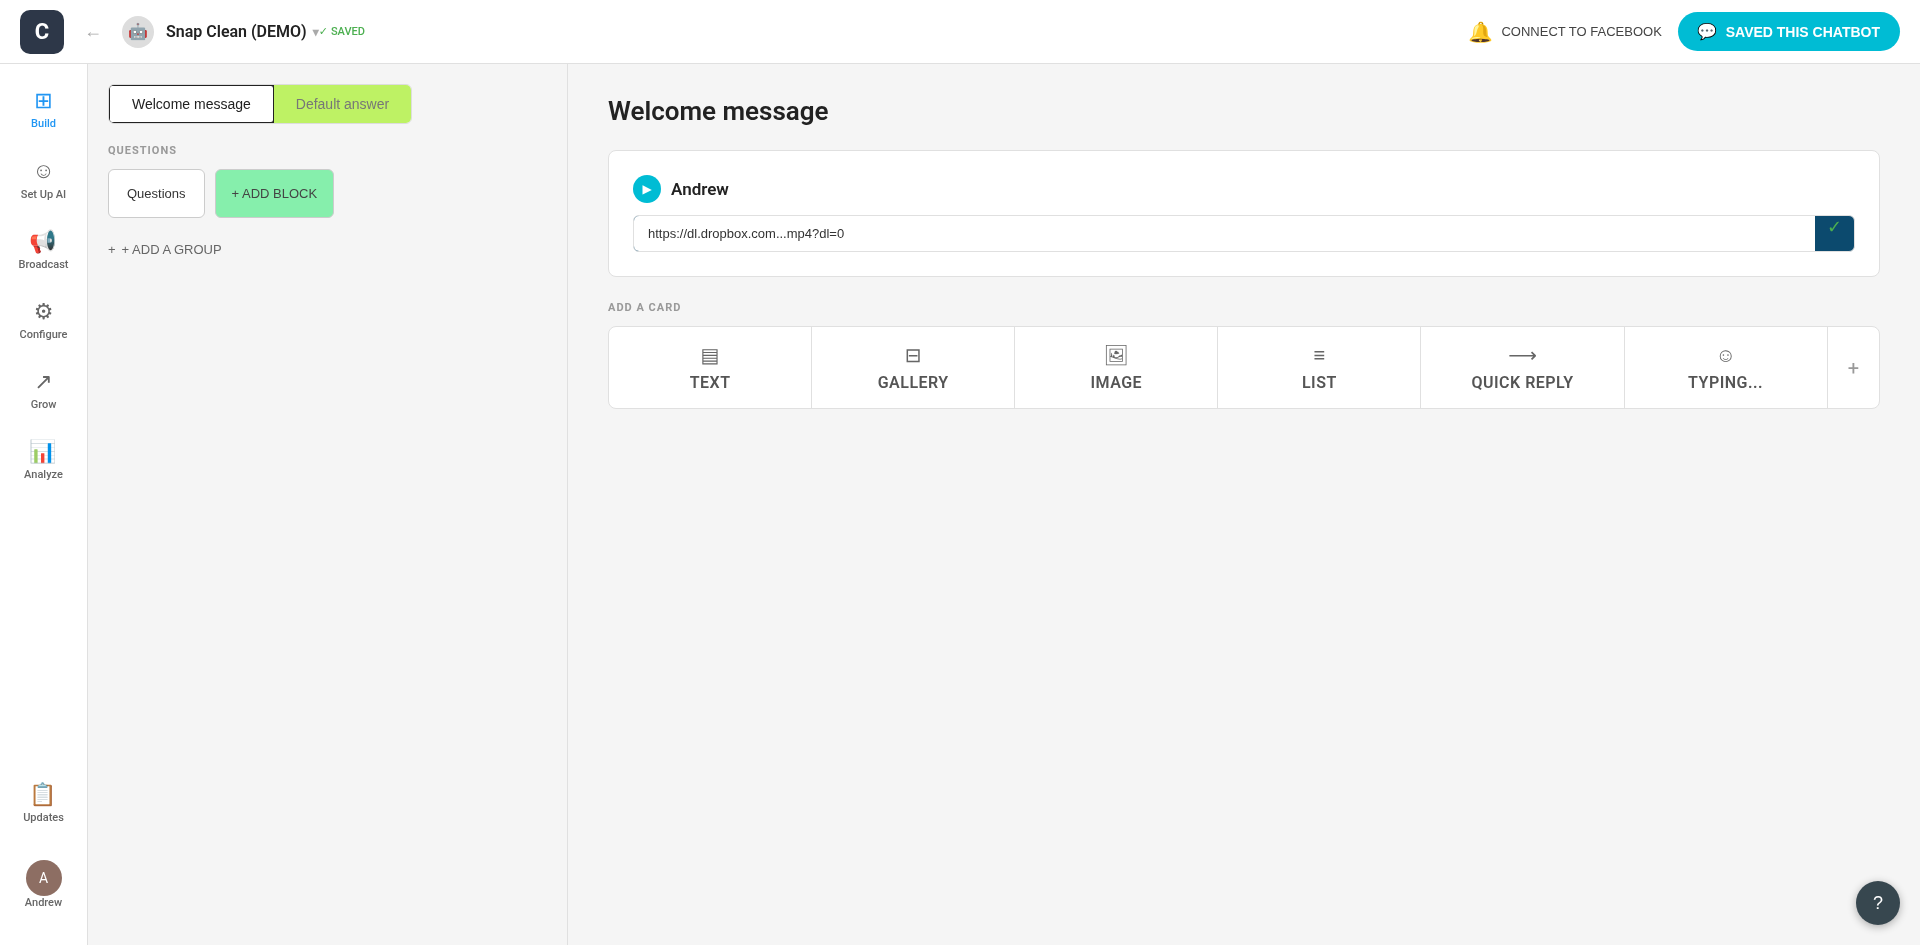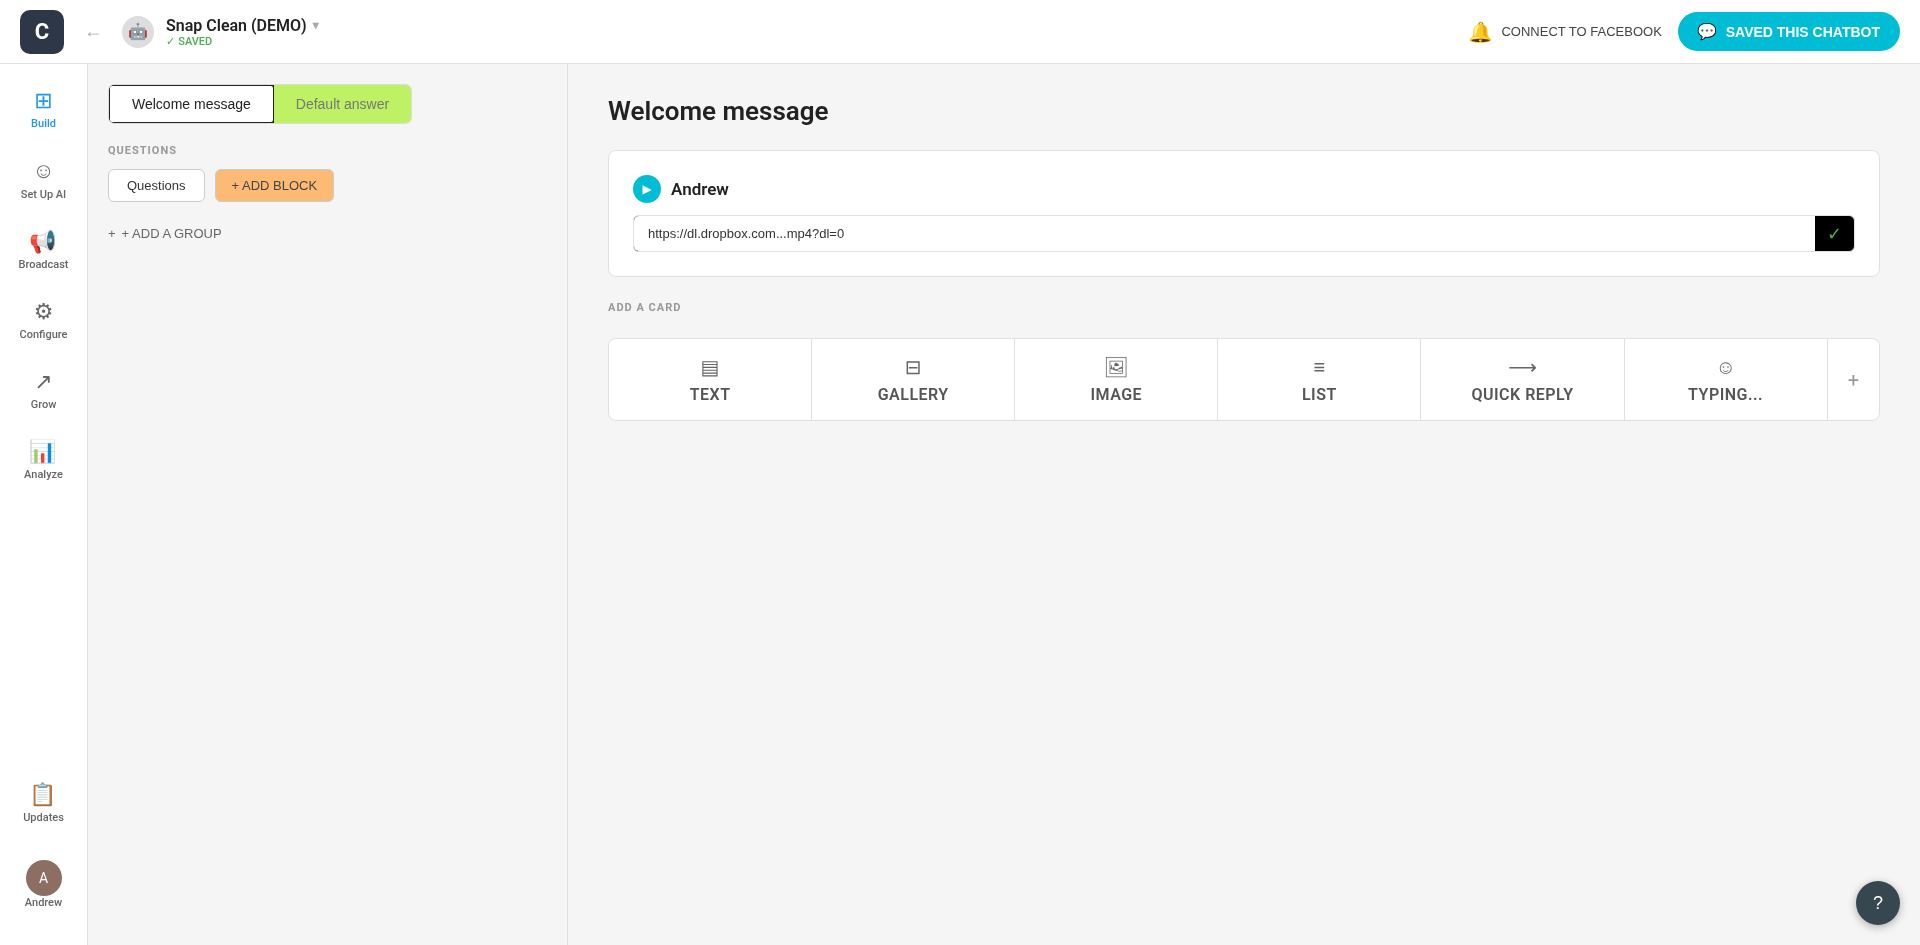--- a/index.html
+++ b/index.html
@@ -23,21 +23,21 @@
       color: white; font-size: 22px; font-weight: bold;
     }
     .nav-btn {
       background: none; border: none; cursor: pointer; color: #aaa;
       font-size: 18px; padding: 4px 8px;
     }
     .bot-avatar {
       width: 32px; height: 32px; border-radius: 50%; background: #ddd;
       display: flex; align-items: center; justify-content: center; font-size: 16px;
     }
-    .bot-info { display: flex; flex-direction: column; }
+    .bot-info { display: flex; flex-direction: row; }
     .bot-name { font-size: 16px; font-weight: 600; color: #222; display: flex; align-items: center; gap: 6px; }
     .bot-name .chevron { color: #aaa; font-size: 12px; }
     .saved-badge { font-size: 11px; color: #4caf50; font-weight: 500; display: flex; align-items: center; gap: 3px; }
 
     .header-right { display: flex; align-items: center; gap: 16px; }
     .connect-fb-btn {
       background: none; border: none; cursor: pointer;
       display: flex; align-items: center; gap: 8px;
       color: #444; font-size: 13px; font-weight: 500;
     }
@@ -89,21 +89,21 @@
     .tab-btn.active { background: #fff; border: 2px solid #333; border-radius: 4px; margin: -1px; }
     .tab-btn:not(.active) { border: none; background: #fff; color: #666; }
 
     .section-label { font-size: 11px; font-weight: 700; color: #999; letter-spacing: 1px; margin-bottom: 12px; text-transform: uppercase; }
     .add-block-bar { display: flex; gap: 10px; margin-bottom: 20px; }
     .questions-btn {
       padding: 8px 18px; background: #fff; border: 1.5px solid #ccc;
       border-radius: 6px; font-size: 13px; font-weight: 500; cursor: pointer; color: #333;
     }
     .add-block-btn {
-      padding: 0 16px; background: #fdba74; border: 1.5px solid #ccc;
+      padding: 16px 16px; background: #86efac; border: 1.5px solid #ccc;
       border-radius: 6px; font-size: 13px; font-weight: 500; cursor: pointer; color: #444;
       display: flex; align-items: center; gap: 4px;
     }
     .add-group-btn {
       background: none; border: none; cursor: pointer;
       color: #666; font-size: 13px; font-weight: 500;
       display: flex; align-items: center; gap: 6px;
       padding: 4px 0;
     }
 
@@ -120,31 +120,31 @@
     }
     .card-header { display: flex; align-items: center; gap: 10px; margin-bottom: 12px; }
     .play-icon {
       width: 28px; height: 28px; background: #00bcd4; border-radius: 50%;
       display: flex; align-items: center; justify-content: center;
       color: white; font-size: 12px;
     }
     .card-title { font-size: 17px; font-weight: 600; color: #222; }
     .card-desc { font-size: 13px; color: #666; line-height: 1.6; margin-bottom: 16px; }
     .url-input-row {
-      display: flex; align-items: center; border: 1.5px solid #e0e0e0;
-      border-radius: 6px; overflow: hidden; background: #000000;
+      display: flex; align-items: flex-start; border: 1.5px solid #e0e0e0;
+      border-radius: 6px; overflow: hidden; background: #0c4a6e;
     }
     .url-input {
       flex: 1; border: none; outline: none; padding: 10px 14px;
       font-size: 13px; color: #333; background: #fff;
     }
     .url-check { color: #4caf50; font-size: 18px; padding: 0 12px; }
 
     
-    .add-card-label { font-size: 11px; font-weight: 700; color: #999; letter-spacing: 1px; text-transform: uppercase; margin-bottom: 24px; }
+    .add-card-label { font-size: 11px; font-weight: 700; color: #999; letter-spacing: 1px; text-transform: uppercase; margin-bottom: 12px; }
     .card-types { display: flex; border: 1px solid #e0e0e0; border-radius: 8px; overflow: hidden; background: #fff; }
     .card-type-item {
       flex: 1; display: flex; flex-direction: column; align-items: center;
       padding: 16px 8px; cursor: pointer; border-right: 1px solid #e0e0e0;
       color: #555; transition: background 0.15s; gap: 6px;
     }
     .card-type-item:last-child { border-right: none; }
     .card-type-icon { font-size: 20px; color: #666; }
     .card-type-label { font-size: 16px; font-weight: 600; color: #555; letter-spacing: 0.5px; }
     .card-type-plus { font-size: 20px; color: #999; display: flex; align-items: center; justify-content: center; padding: 16px 20px; cursor: pointer; }

